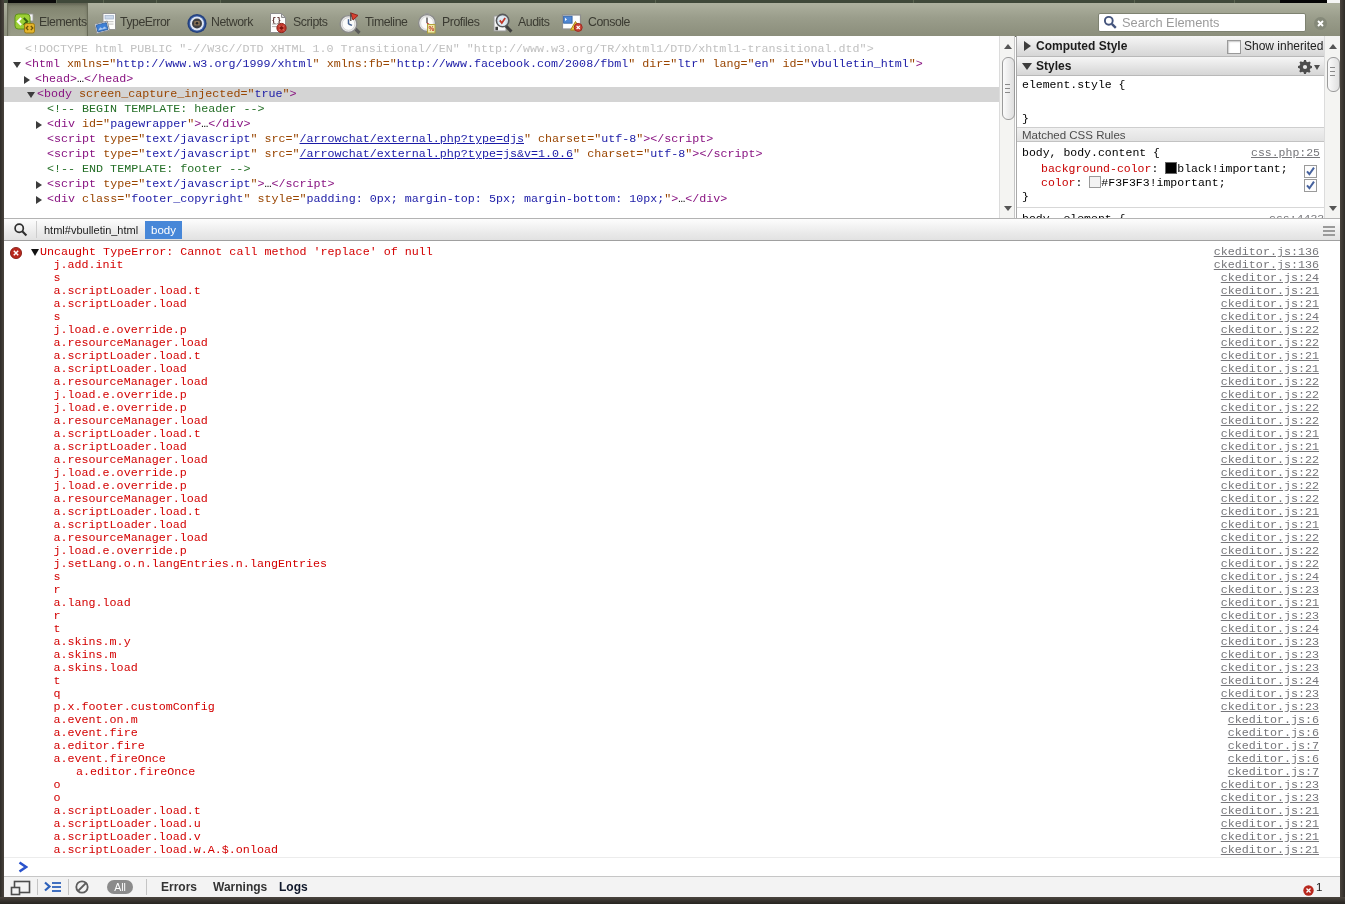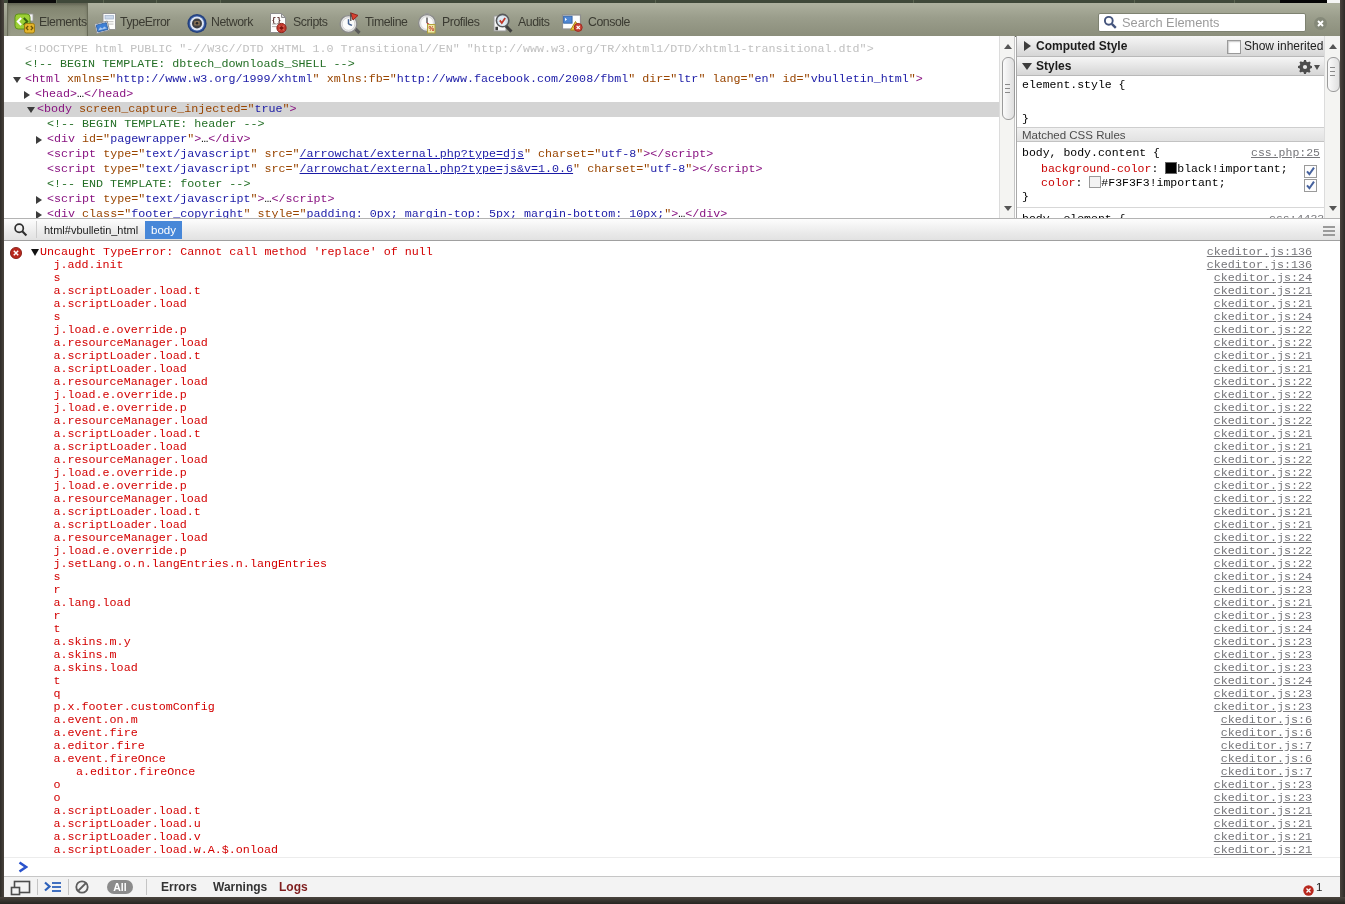--- a/index.html
+++ b/index.html
@@ -19,21 +19,21 @@
 .tabicon{position:absolute;top:9px}
 #seltab{position:absolute;left:7px;top:0;width:79px;height:33px;
  background:linear-gradient(#7e816c,#90937e 55%,#9a9d88);
  border-left:1px solid #696c59;border-right:1px solid #696c59;
  box-shadow:inset 0 2px 3px rgba(0,0,0,0.22)}
 
 .erow{position:relative;height:15px;line-height:15px;font-size:11.7px}
 
 .crow{position:relative;height:13px;line-height:13px;font-size:11.7px;color:#d30000;
  display:flex;justify-content:space-between}
-.crow .lk{color:#76767a;text-decoration:underline;margin-right:28px;flex:none}
+.crow .lk{color:#76767a;text-decoration:underline;margin-right:21px;flex:none}
 .crow .ms{white-space:pre}
 
 .sbtrack{position:absolute;background:#f4f4f2;border-left:1px solid #dcdcdc}
 .sbthumb{position:absolute;left:2px;width:11px;border:1px solid #9b9b9b;border-radius:6px;
  background:linear-gradient(90deg,#fbfbfb,#dfdfdf)}
 .grip{position:absolute;left:3px;width:5px;border-top:1px solid #8a8a8a}
 .arru{position:absolute;width:0;height:0;border-left:4px solid transparent;border-right:4px solid transparent;border-bottom:5px solid #555}
 .arrd{position:absolute;width:0;height:0;border-left:4px solid transparent;border-right:4px solid transparent;border-top:5px solid #555}
 
 .shead{position:absolute;left:0;width:308px;background:linear-gradient(#f6f6f6,#dfdfdf 70%,#d6d6d6);
@@ -150,23 +150,20 @@
       <div class="abs" style="left:1314px;top:13px"><svg width="13" height="13" viewBox="0 0 13 13">
 <circle cx="6.5" cy="6.5" r="6.5" fill="#858979"></circle>
 <path d="M4 4 l5 5 m0 -5 l-5 5" stroke="#fff" stroke-width="1.9"></path>
         </svg></div>
     </div>
     <div class="abs monof" style="left:4px;top:36px;width:995px;height:182px;overflow:hidden;background:#fff;padding-top:6px;box-sizing:border-box">
       <div class="erow" style="">
         <span class="abs" style="left:21px"><span class="sd">&lt;!DOCTYPE html PUBLIC "-//W3C//DTD XHTML 1.0 Transitional//EN" "http://www.w3.org/TR/xhtml1/DTD/xhtml1-transitional.dtd"&gt;</span></span>
       </div>
       <div class="erow" style="">
-        <span class="abs" style="left:21px"><span class="sc">&lt;!-- BEGIN TEMPLATE: dbtech_downloads_SHELL --&gt;</span></span>
-      </div>
-      <div class="erow" style="">
         <span class="tr abs" style="left:9px;top:5px;border-left:4px solid transparent;border-right:4px solid transparent;border-top:6.5px solid #3c3c3c"></span>
         <span class="abs" style="left:21px"><span class="st">&lt;html</span> <span class="sa">xmlns</span><span class="sa">="</span><span class="sv">http://www.w3.org/1999/xhtml</span><span class="sa">"</span> <span class="sa">xmlns:fb</span><span class="sa">="</span><span class="sv">http://www.facebook.com/2008/fbml</span><span class="sa">"</span> <span class="sa">dir</span><span class="sa">="</span><span class="sv">ltr</span><span class="sa">"</span> <span class="sa">lang</span><span class="sa">="</span><span class="sv">en</span><span class="sa">"</span> <span class="sa">id</span><span class="sa">="</span><span class="sv">vbulletin_html</span><span class="sa">"</span><span class="st">&gt;</span></span>
       </div>
       <div class="erow" style="">
         <span class="tr abs" style="left:20px;top:3.5px;border-top:4px solid transparent;border-bottom:4px solid transparent;border-left:6.5px solid #3c3c3c"></span>
         <span class="abs" style="left:31px"><span class="st">&lt;head&gt;</span><span class="se">…</span><span class="st">&lt;/head&gt;</span></span>
       </div>
       <div class="erow" style="background:#d4d4d4;">
         <span class="tr abs" style="left:23px;top:5px;border-left:4px solid transparent;border-right:4px solid transparent;border-top:6.5px solid #3c3c3c"></span>
         <span class="abs" style="left:33px"><span class="st">&lt;body</span> <span class="sa">screen_capture_injected</span><span class="sa">="</span><span class="sv">true</span><span class="sa">"</span><span class="st">&gt;</span></span>
@@ -472,25 +469,25 @@
 <path d="M2 2.5 l4.5 4 L2 10.5" stroke="#2d61ba" stroke-width="2.2" fill="none"></path>
 <line x1="9" y1="3" x2="18" y2="3" stroke="#2d61ba" stroke-width="1.8"></line>
 <line x1="9" y1="7" x2="18" y2="7" stroke="#2d61ba" stroke-width="1.8"></line>
 <line x1="9" y1="11" x2="18" y2="11" stroke="#2d61ba" stroke-width="1.8"></line>
         </svg></div>
       <div class="abs" style="left:64px;top:2px;width:1px;height:16px;background:#c4c4c4"></div>
       <div class="abs" style="left:71px;top:3px"><svg width="14" height="14" viewBox="0 0 14 14">
 <circle cx="7" cy="7" r="5.7" fill="none" stroke="#5d5d5d" stroke-width="1.8"></circle>
 <line x1="3" y1="11" x2="11" y2="3" stroke="#5d5d5d" stroke-width="1.8"></line>
         </svg></div>
-      <div class="abs" style="left:103px;top:3px;width:26px;height:14px;background:#8b8b8b;border-radius:7px;color:#fff;font-size:10.5px;font-weight:bold;text-align:center;line-height:14px">All</div>
+      <div class="abs" style="left:103px;top:3px;width:26px;height:14px;background:#8b8b8b;border-radius:7px;color:#fff;font-size:10.5px;font-weight:normal;text-align:center;line-height:14px">All</div>
       <div class="abs" style="left:142px;top:2px;width:1px;height:16px;background:#c4c4c4"></div>
       <div class="abs" style="left:157px;top:0;height:20px;line-height:21px;font-size:12px;font-weight:bold;color:#333">Errors</div>
       <div class="abs" style="left:209px;top:0;height:20px;line-height:21px;font-size:12px;font-weight:bold;color:#333">Warnings</div>
-      <div class="abs" style="left:275px;top:0;height:20px;line-height:21px;font-size:12px;font-weight:bold;color:#7f1d1d">Logs</div>
+      <div class="abs" style="left:275px;top:0;height:20px;line-height:21px;font-size:12px;font-weight:bold;color:#0f172a">Logs</div>
       <div class="abs" style="left:1299px;top:5px"><svg width="11" height="11" viewBox="0 0 11 11">
 <circle cx="5.5" cy="5.5" r="5.2" fill="#b8281e"></circle>
 <path d="M3.5 3.5 l4 4 m0 -4 l-4 4" stroke="#fff" stroke-width="1.3"></path>
         </svg></div>
       <div class="abs" style="left:1312px;top:0;height:20px;line-height:21px;font-size:11.5px;color:#1a1a1a">1</div>
     </div>
     <div class="abs" style="left:0;top:0;width:4px;height:904px;background:linear-gradient(90deg,#2e2b27,#4a443e)"></div>
     <div class="abs" style="left:1340px;top:0;width:5px;height:904px;background:linear-gradient(90deg,#4a443e,#2e2b27)"></div>
     <div class="abs" style="left:0;top:897px;width:1345px;height:7px;background:linear-gradient(#4a443e,#262420)"></div>
   </div>

